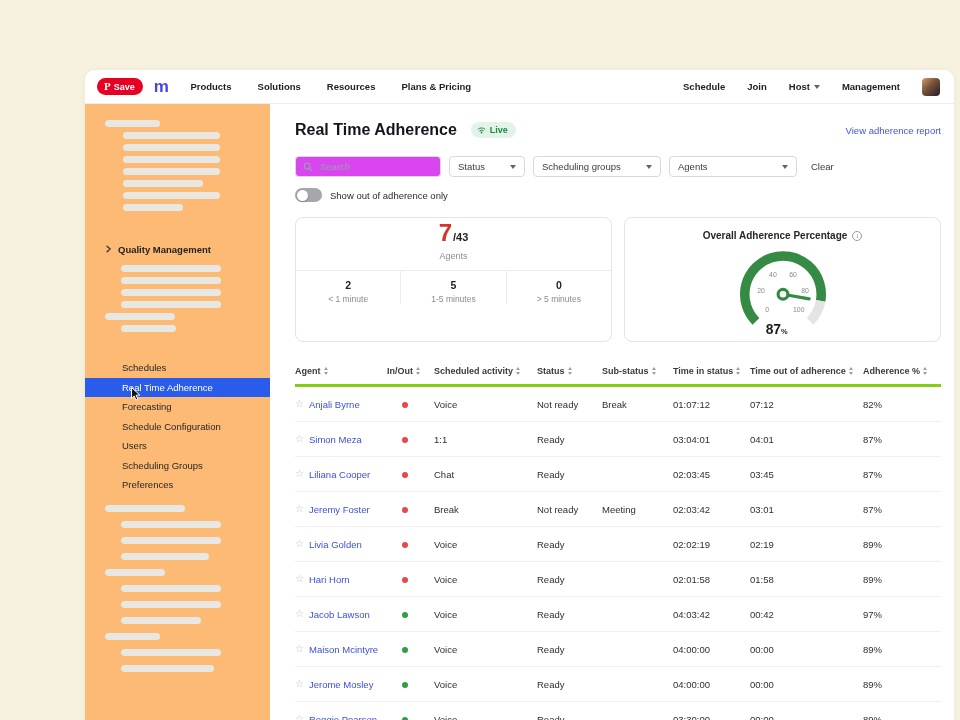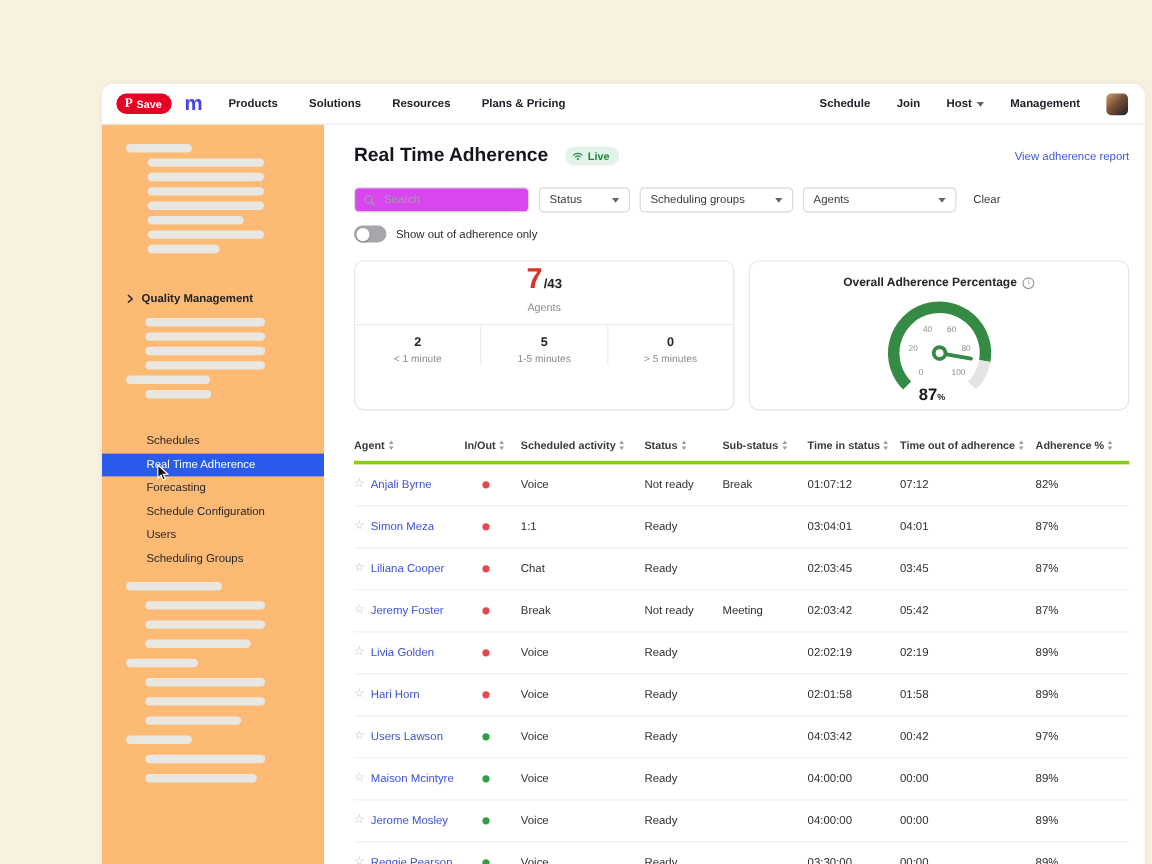--- a/index.html
+++ b/index.html
@@ -154,20 +154,23 @@
           </div>
           <div class="snav-item">
             <span>Schedule Configuration</span>
           </div>
           <div class="snav-item">
             <span>Users</span>
           </div>
           <div class="snav-item">
             <span>Scheduling Groups</span>
           </div>
+          <div class="snav-item">
+            <span>Preferences</span>
+          </div>
         </div>
       <div class="skel-group bottom">
           <div class="skel" style="width: 80px; margin-left: 20px;"></div>
           <div class="skel" style="width: 100px; margin-left: 36px;"></div>
           <div class="skel" style="width: 100px; margin-left: 36px;"></div>
           <div class="skel" style="width: 88px; margin-left: 36px;"></div>
           <div class="skel" style="width: 60px; margin-left: 20px;"></div>
           <div class="skel" style="width: 100px; margin-left: 36px;"></div>
           <div class="skel" style="width: 100px; margin-left: 36px;"></div>
           <div class="skel" style="width: 80px; margin-left: 36px;"></div>
@@ -366,21 +369,21 @@
             <div class="trow gridcols">
               <div class="cell agent">
                 <span class="star">☆</span>
                 <span class="aname">Jeremy Foster</span>
               </div>
               <div class="cell"><span class="dot" style="background: rgb(229, 72, 77);"></span></div>
               <div class="cell">Break</div>
               <div class="cell">Not ready</div>
               <div class="cell">Meeting</div>
               <div class="cell">02:03:42</div>
-              <div class="cell">05:42</div>
+              <div class="cell">03:01</div>
               <div class="cell">87%</div>
             </div>
             <div class="trow gridcols">
               <div class="cell agent">
                 <span class="star">☆</span>
                 <span class="aname">Livia Golden</span>
               </div>
               <div class="cell"><span class="dot" style="background: rgb(229, 72, 77);"></span></div>
               <div class="cell">Voice</div>
               <div class="cell">Ready</div>
@@ -398,21 +401,21 @@
               <div class="cell">Voice</div>
               <div class="cell">Ready</div>
               <div class="cell"></div>
               <div class="cell">02:01:58</div>
               <div class="cell">01:58</div>
               <div class="cell">89%</div>
             </div>
             <div class="trow gridcols">
               <div class="cell agent">
                 <span class="star">☆</span>
-                <span class="aname">Users Lawson</span>
+                <span class="aname">Jacob Lawson</span>
               </div>
               <div class="cell"><span class="dot" style="background: rgb(47, 158, 68);"></span></div>
               <div class="cell">Voice</div>
               <div class="cell">Ready</div>
               <div class="cell"></div>
               <div class="cell">04:03:42</div>
               <div class="cell">00:42</div>
               <div class="cell">97%</div>
             </div>
             <div class="trow gridcols">

